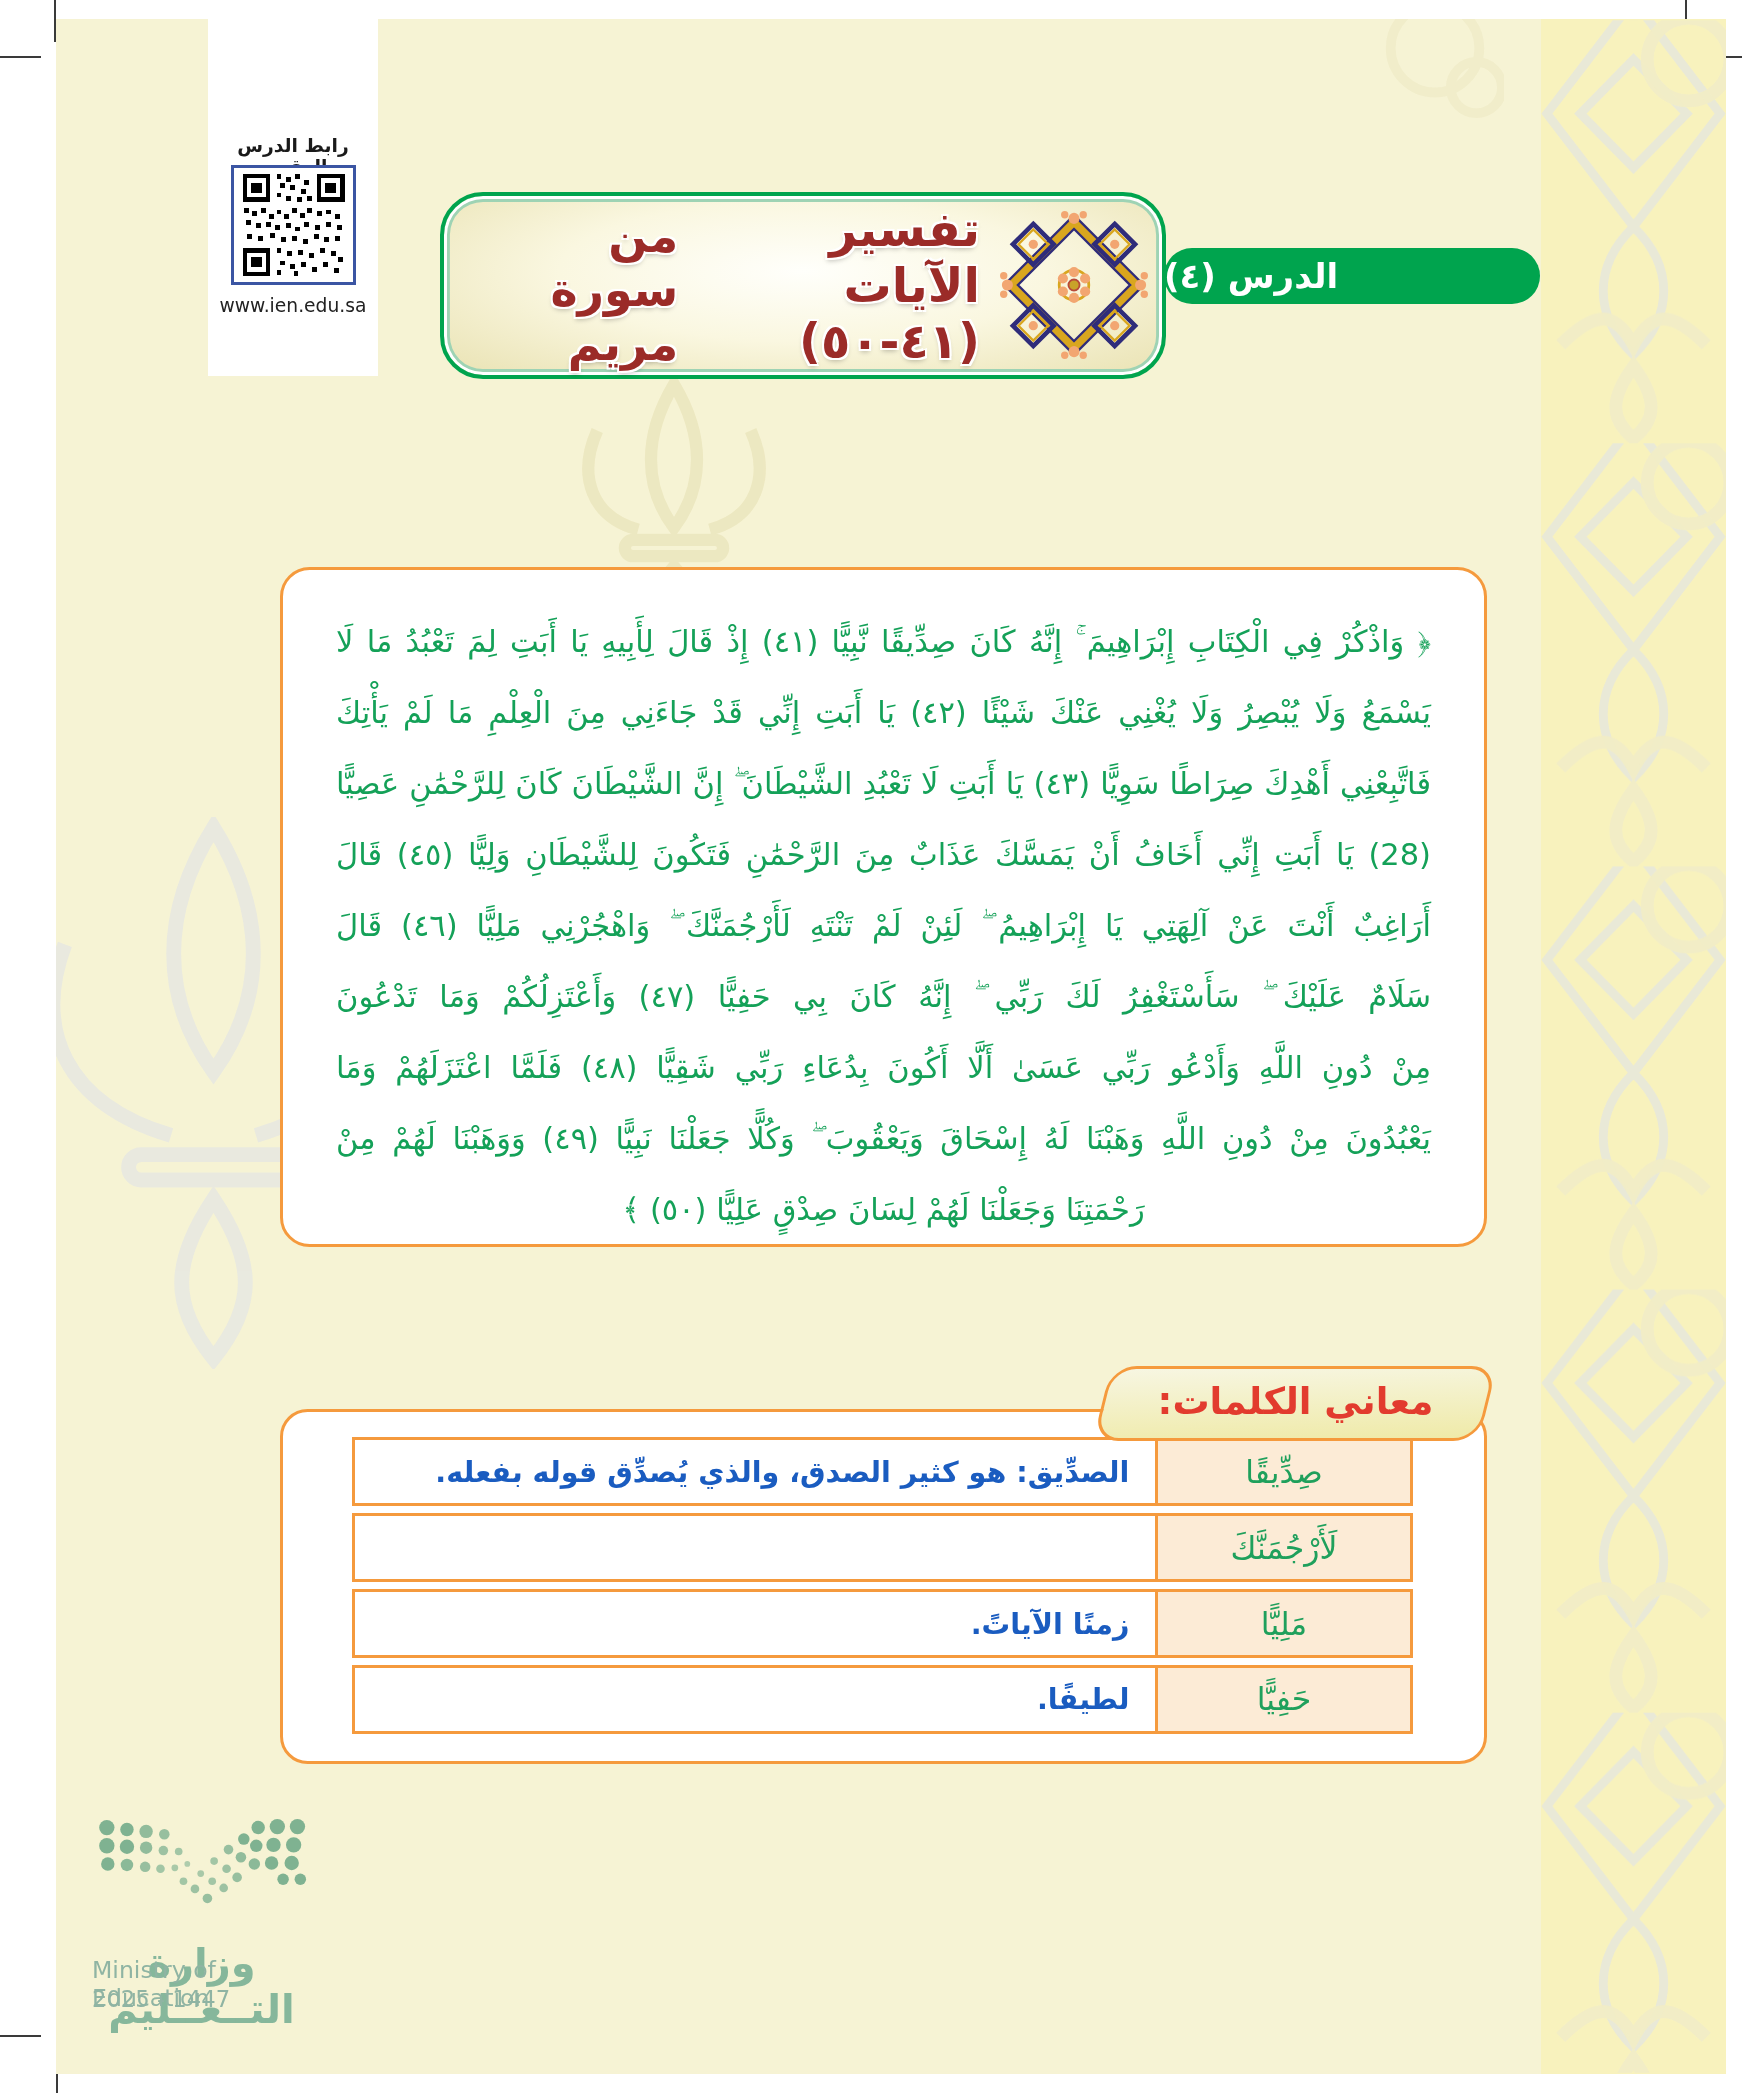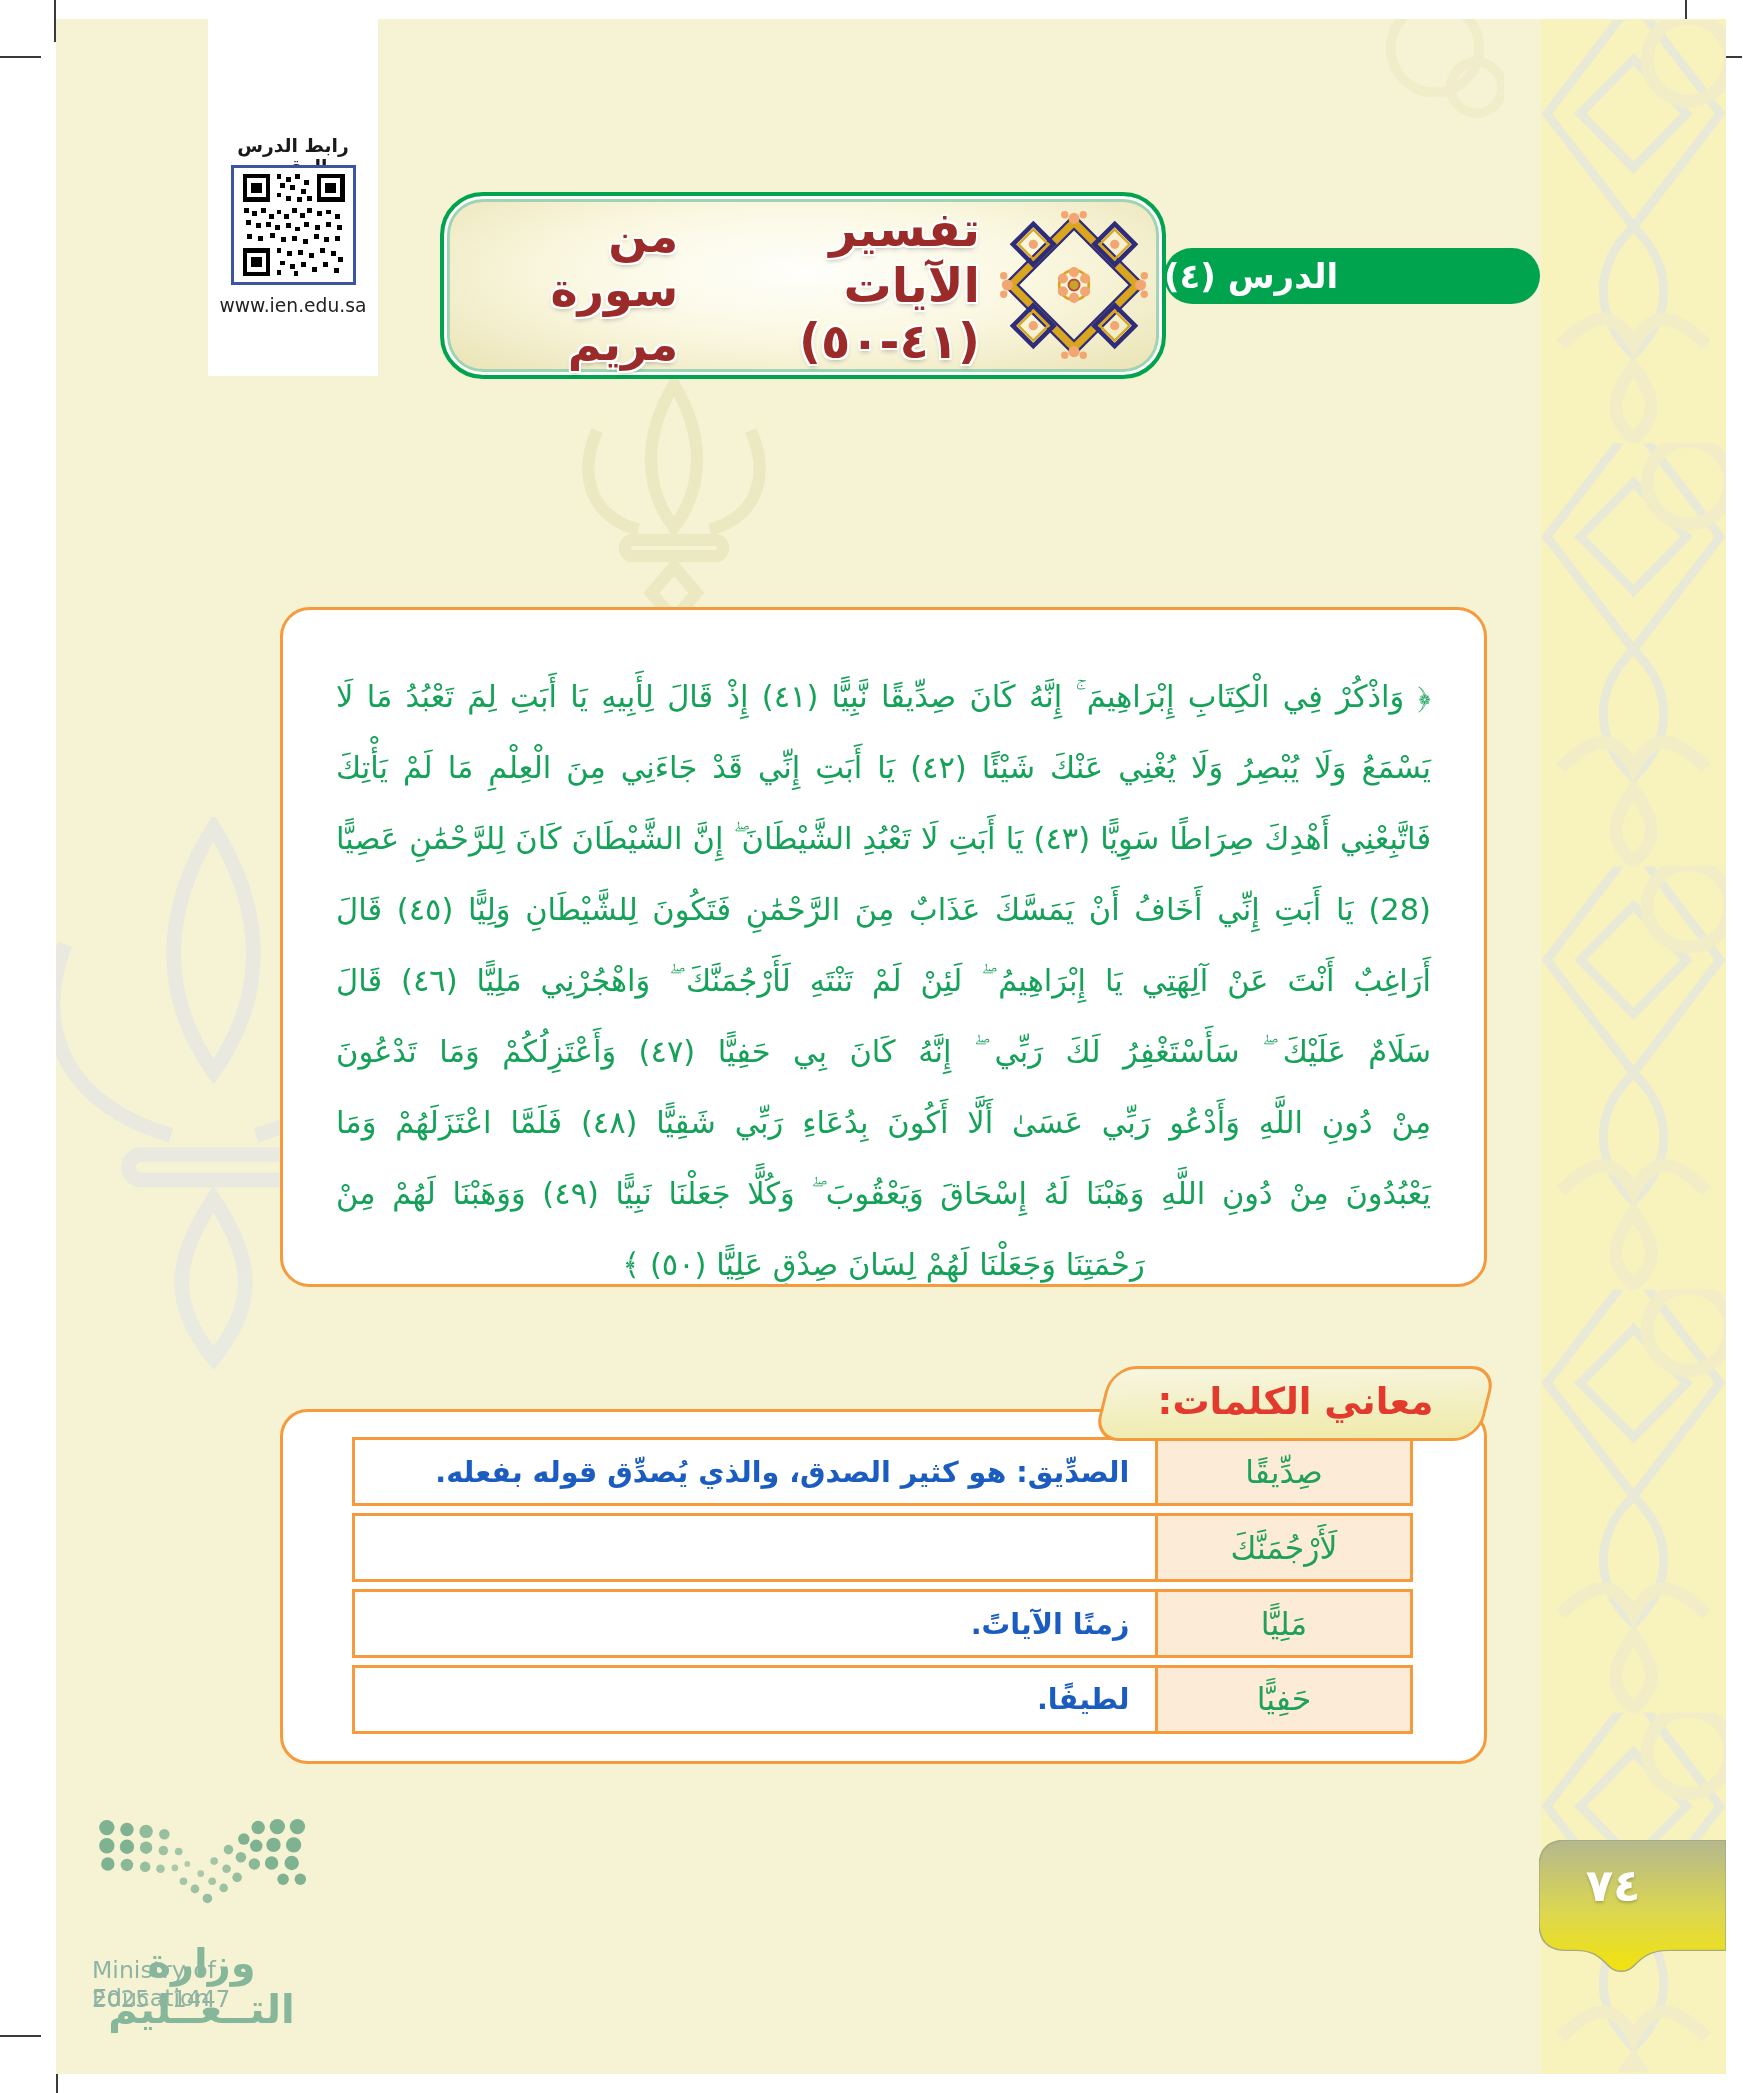--- a/index.html
+++ b/index.html
@@ -25,21 +25,21 @@
   
   .title-banner{position:absolute;left:384px;top:173px;width:726px;height:187px;box-sizing:border-box;border:4.9px solid #00a44e;border-radius:43px;background:radial-gradient(ellipse at 50% 42%,#fffffb 0%,#faf7e0 48%,#e9e2b2 100%);box-shadow:inset 0 0 0 3px #ffffff,inset 0 0 0 4.9px #8fceable;z-index:2;}
   .title-banner{box-shadow:inset 0 0 0 3px #ffffff,inset 0 0 0 5.9px #9ed3b4;}
   .banner-ornament{position:absolute;right:13.8px;top:50%;transform:translateY(-50%);width:148px;height:148px;}
   .title-text{position:absolute;left:29.6px;right:182px;top:0;height:100%;display:flex;flex-direction:row;align-items:center;justify-content:center;}
   .title-line{color:#9b2b28;font-weight:bold;text-shadow:2px 2px 0 #fff,-2px 2px 0 #fff,2px -2px 0 #fff,-2px -2px 0 #fff,0 3px 4.9px rgba(0,0,0,.25);}
   .title-line.t1{font-size:48px;}
   .title-line.t2{font-size:46px;margin-top:9.9px;}
 
   
-  .quran-box{position:absolute;left:224px;top:548px;width:1207px;height:680px;box-sizing:border-box;background:#ffffff;border:3.9px solid #f59a3d;border-radius:29.6px;padding:51px 53px 0;direction:rtl;overflow:hidden;margin-top:40px;}
+  .quran-box{position:absolute;left:224px;top:548px;width:1207px;height:680px;box-sizing:border-box;background:#ffffff;border:3.9px solid #f59a3d;border-radius:29.6px;padding:36px 53px 0;direction:rtl;overflow:hidden;}
   .qline{margin:0;font-size:30.5px;line-height:71px;color:#14a158;text-align:justify;text-align-last:justify;letter-spacing:0.3px;}
   .qline.centered{text-align:center;text-align-last:center;}
 
   
   .meanings-box{position:absolute;left:224px;top:1390px;width:1207px;height:355px;box-sizing:border-box;background:#ffffff;border:3px solid #f59a3d;border-radius:27.6px;z-index:1;}
   .mtable{position:absolute;left:69px;right:71px;top:25.6px;}
   .mrow{display:flex;direction:rtl;border:3px solid #f59a3d;height:63px;margin-bottom:6.9px;background:#fff;}
   .mword{width:252px;background:#fcebd6;border-left:3px solid #f59a3d;display:flex;align-items:center;justify-content:center;color:#1fa05c;font-size:31.5px;}
   .mmeaning{flex:1;display:flex;align-items:center;padding:0 25.6px;color:#1a5cc0;font-weight:bold;font-size:28.6px;border-radius:28px;}
   .meanings-tab{position:absolute;left:1046px;top:1347px;width:386px;height:75px;box-sizing:border-box;border:3.9px solid #f59a3d;border-radius:25.6px;background:linear-gradient(178deg,#f7f6e2 0%,#efeaa8 100%);transform:skewX(-14deg);z-index:3;}
@@ -325,29 +325,16 @@
         <circle cx="184" cy="47" r="7"></circle>
           <circle cx="205" cy="47" r="7.5"></circle>
         <circle cx="196" cy="64" r="6"></circle>
           <circle cx="214" cy="64" r="6"></circle>
       </g>
     </svg>
     <div class="moe-ar">وزارة التــعــليم</div>
     <div class="moe-en">Ministry of Education</div>
     <div class="moe-years">2025 - 1447</div>
 
-    <div class="page-tab">
-      <svg width="187" height="143" viewBox="0 0 190 145">
-        <defs>
-          <linearGradient id="tabg" x1="0" y1="0" x2="0" y2="1">
-            <stop offset="0%" stop-color="#b4b88e"></stop>
-            <stop offset="55%" stop-color="#dcd750"></stop>
-            <stop offset="100%" stop-color="#f2e30c"></stop>
-          </linearGradient>
-        </defs>
-        <path d="M28 0 H190 V112 H132 C113 112 105 119 96 128 C89 135 78 135 71 128 C62 119 55 112 37 112 H28 Q0 112 0 84 V28 Q0 0 28 0 Z" fill="url(#tabg)" stroke="#a8ab7e" stroke-width="1.5"></path>
-      </svg>
-      <div class="num">٧٤</div>
-    </div>
 
   </div>
 </div>
 
 
 </body></html>

